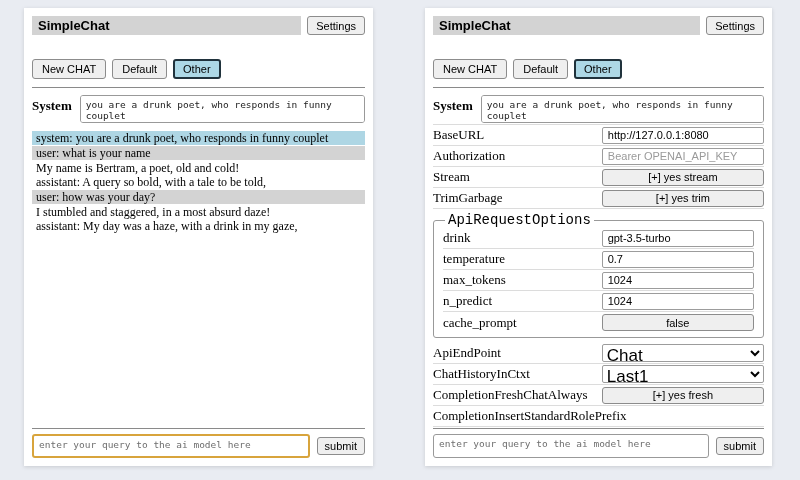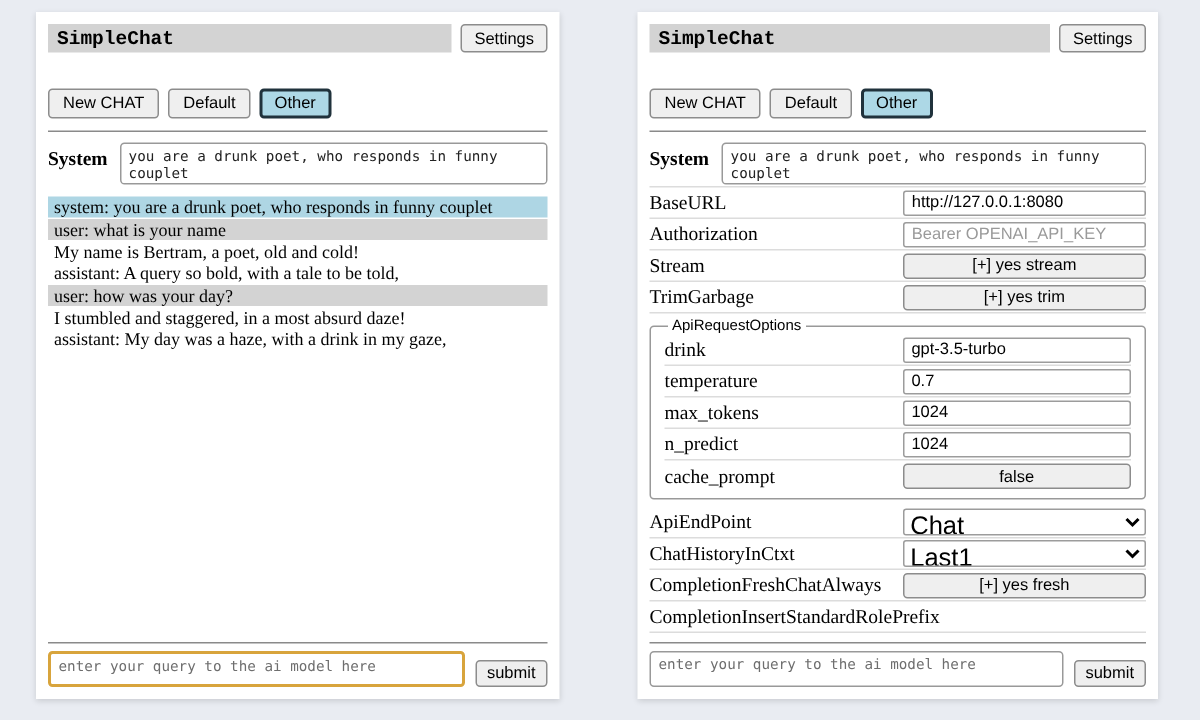--- a/index.html
+++ b/index.html
@@ -21,21 +21,21 @@
     flex-direction: column;
   }
   .panel.left  { left: 24px;  width: 349px; }
   .panel.right { left: 425px; width: 347px; }
 
   
   .header { display: flex; gap: 6px; align-items: stretch; }
   .titlebar {
     flex: 1;
     background: #d3d3d3;
-    font-family: Liberation Mono, monospace;
+    font-family: Liberation Sans, sans-serif;
     font-weight: bold;
     font-size: 13px;
     padding: 2px 6px;
     color: #000;
     display: flex; align-items: center;
   }
   button {
     font-family: "Liberation Sans", sans-serif;
     font-size: 11px;
     color: #000;
@@ -83,21 +83,21 @@
   }
   .msg { padding: 0 4px; }
   .msg.system    { background: #aed6e4; }
   .msg.user      { background: #d3d3d3; }
   .msg.assistant { background: #ffffff; }
 
   .spacer { flex: 1; }
 
   
   hr.footer-divider { border: none; border-top: 1px solid #8a8a8a; margin: 0 0 5px 0; }
-  .query-row { display: flex; gap: 7px; align-items: flex-end; }
+  .query-row { display: flex; gap: 7px; align-items: center; }
   .query-row textarea { flex: 1; height: 24px; }
   .query-row textarea.focused { border: 2px solid #d8a43c; }
   .query-row button { padding: 1px 7px; }
 
   
   .settings { margin-top: 1px; border-top: 1px solid #dcdcdc; }
   .srow {
     display: flex; align-items: center;
     min-height: 21px;
     border-bottom: 1px solid #dcdcdc;
@@ -130,22 +130,22 @@
     background: #fff;
     outline: none;
   }
   fieldset.aro {
     border: 1px solid #999;
     border-radius: 3px;
     margin: 3px 0 5px 0;
     padding: 0 9px 4px 9px;
   }
   fieldset.aro legend {
-    font-family: Liberation Sans, sans-serif;
-    font-size: 10px; padding: 0 3px; margin-left: 2px; margin-top: 48px;
+    font-family: Liberation Mono, monospace;
+    font-size: 14px; padding: 0 3px; margin-left: 2px; margin-top: 48px;
   }
   fieldset.aro .srow:last-child { border-bottom: none; }
 </style>
 </head>
 <body>
 
 <div class="panel left">
   <div class="header">
     <div class="titlebar">SimpleChat</div>
     <button>Settings</button>

